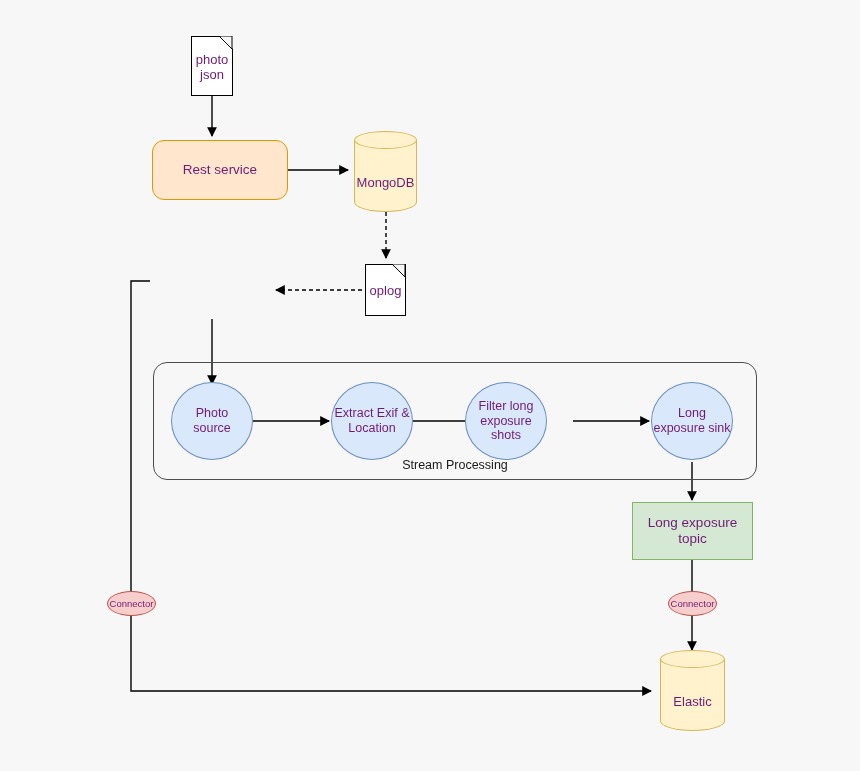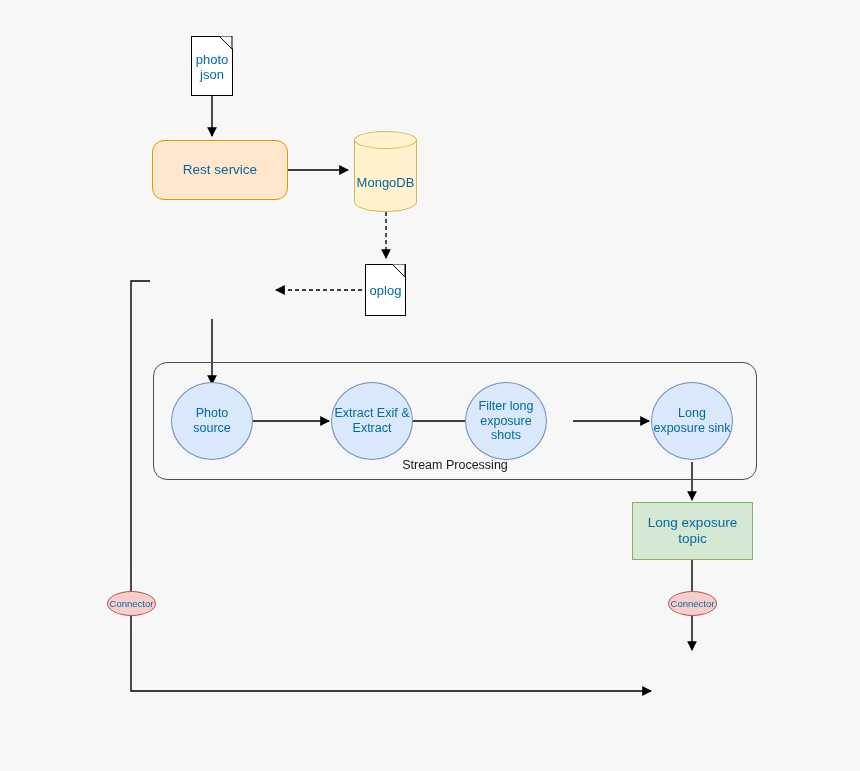--- a/index.html
+++ b/index.html
@@ -24,21 +24,21 @@
     height: 771px;
     pointer-events: none;
   }
   .node {
     position: absolute;
     box-sizing: border-box;
     display: flex;
     align-items: center;
     justify-content: center;
     text-align: center;
-    color: #0369a1;
+    color: #701a75;
     line-height: 1.18;
   }
   
   .note {
     background: #ffffff;
     border: 1px solid #000000;
     font-size: 13px;
   }
   .note .fold {
     position: absolute;
@@ -207,21 +207,21 @@
   <div class="node circle-blue" style="left:171px; top:382px; width:82px; height:78px;">
     <div>
       <div>Photo</div>
       <div>source</div>
     </div>
   </div>
 
   <div class="node circle-blue" style="left:331px; top:382px; width:82px; height:78px;">
     <div>
       <div>Extract Exif &amp;</div>
-      <div>Extract</div>
+      <div>Location</div>
     </div>
   </div>
 
   <div class="node circle-blue" style="left:465px; top:382px; width:82px; height:78px;">
     <div>
       <div>Filter long</div>
       <div>exposure</div>
       <div>shots</div>
     </div>
   </div>
@@ -238,14 +238,19 @@
   </div>
 
   <div class="node ellipse-red" style="left:107px; top:591px; width:49px; height:25px;">
     <span>Connector</span>
   </div>
 
   <div class="node ellipse-red" style="left:668px; top:591px; width:49px; height:25px;">
     <span>Connector</span>
   </div>
 
+  <div class="node cylinder" style="left:660px; top:650px; width:65px; height:81px;">
+    <div class="cyl-body"></div>
+    <div class="cyl-top"></div>
+    <div class="cyl-label">Elastic</div>
+  </div>
 
 </div>
 
 </body></html>

